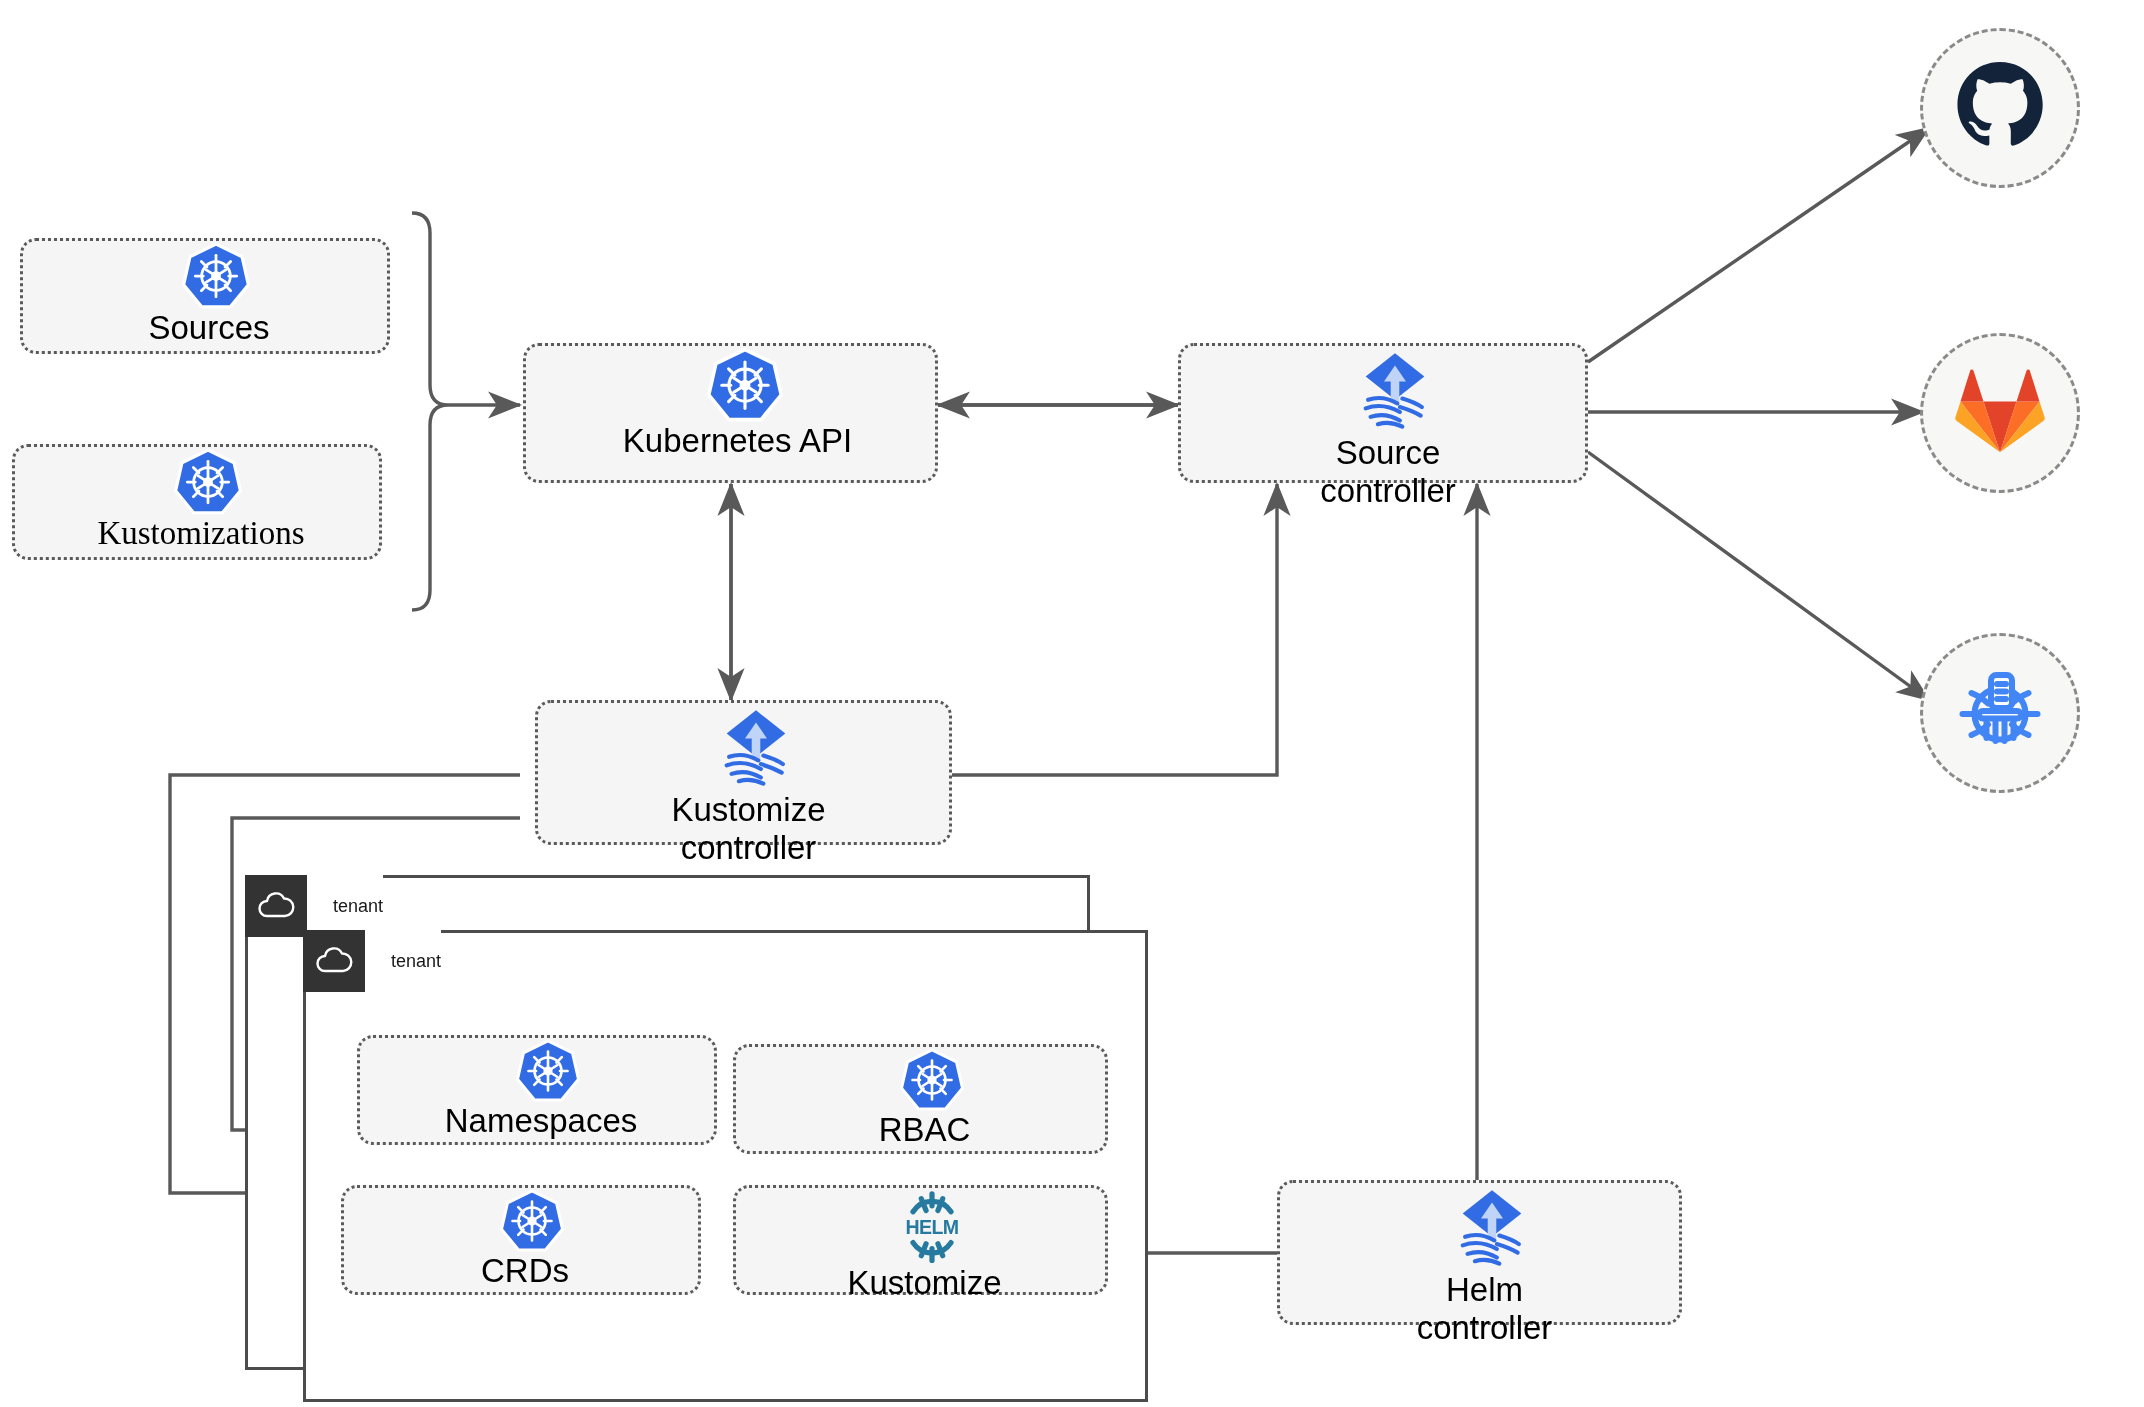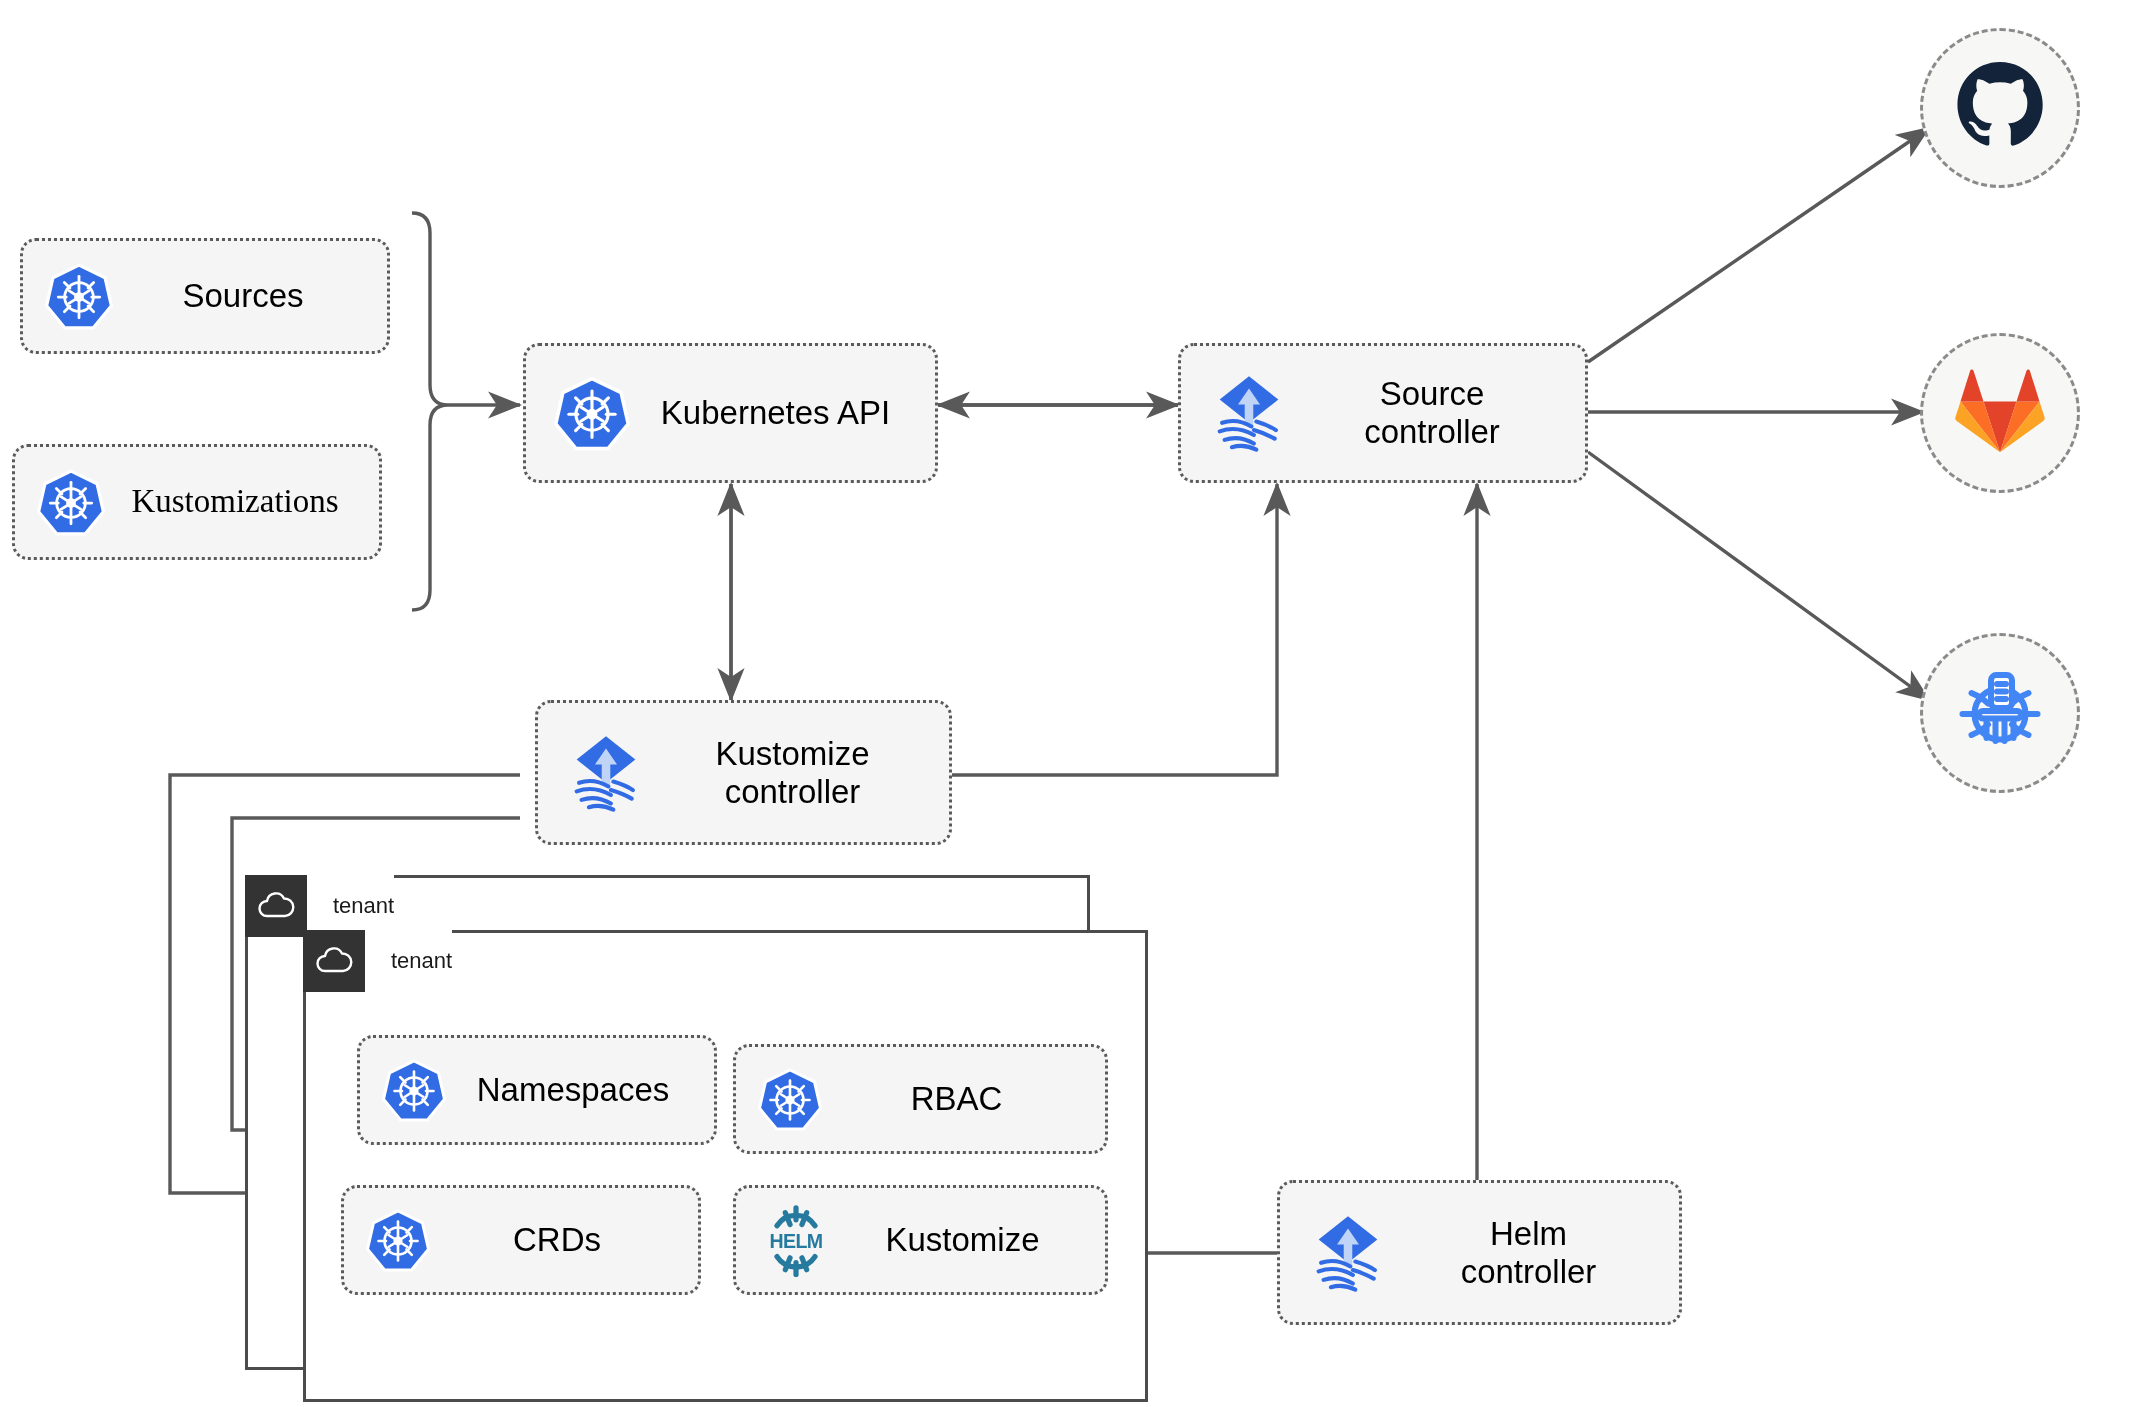--- a/index.html
+++ b/index.html
@@ -12,20 +12,21 @@
   svg.wires{position:absolute;left:0;top:0;width:2144px;height:1407px;pointer-events:none;}
 
   
   .node{
     position:absolute;
     background:#f5f5f5;
     border:3px dotted #5a5a5a;
     border-radius:16px;
     display:flex;align-items:center;
     box-sizing:border-box;
+    flex-direction:column;
   }
   .node .ico{flex:0 0 auto;display:flex;align-items:center;justify-content:center;}
   .node .lbl{
     flex:1 1 auto;text-align:center;
     font-size:33px;line-height:1.15;color:#000;
     white-space:pre-line;
     padding-right:14px;
   }
   .node.two-line .lbl{font-size:33px;}
 
@@ -42,21 +43,21 @@
   }
   .tenant-tab{
     position:absolute;left:-3px;top:-3px;height:62px;
     display:flex;align-items:center;background:#ffffff;
   }
   .tab-icon{
     width:62px;height:62px;background:#333333;
     display:flex;align-items:center;justify-content:center;flex:0 0 auto;
   }
   .tab-text{
-    font-size:22px;color:#1a1a1a;padding-left:26px;white-space:nowrap;
+    font-size:18px;color:#1a1a1a;padding-left:26px;white-space:nowrap;
   }
 </style>
 </head>
 <body>
 
 <div id="canvas">
 
   <svg class="wires" viewBox="0 0 2144 1407">
     <defs>
       <marker id="ah" markerWidth="12" markerHeight="12" refX="9.4" refY="4" orient="auto">

